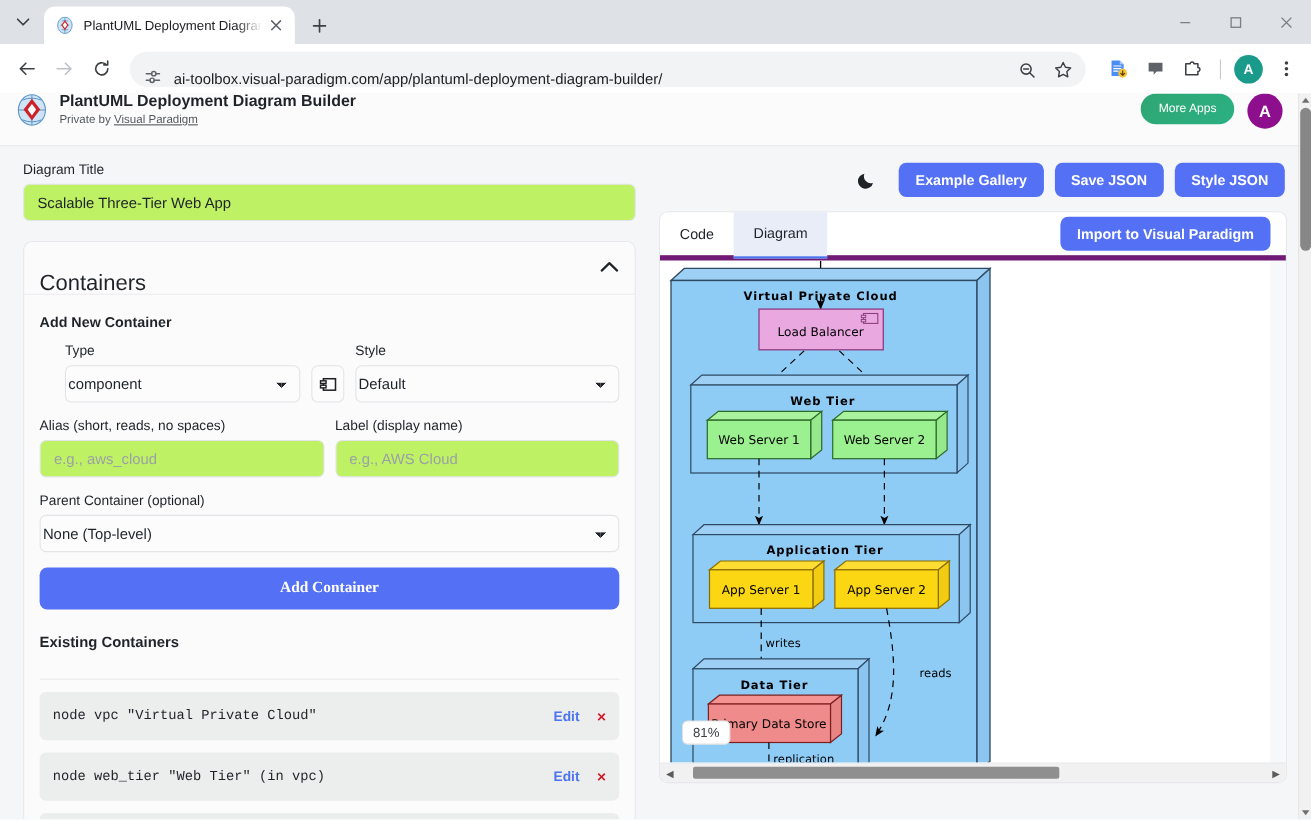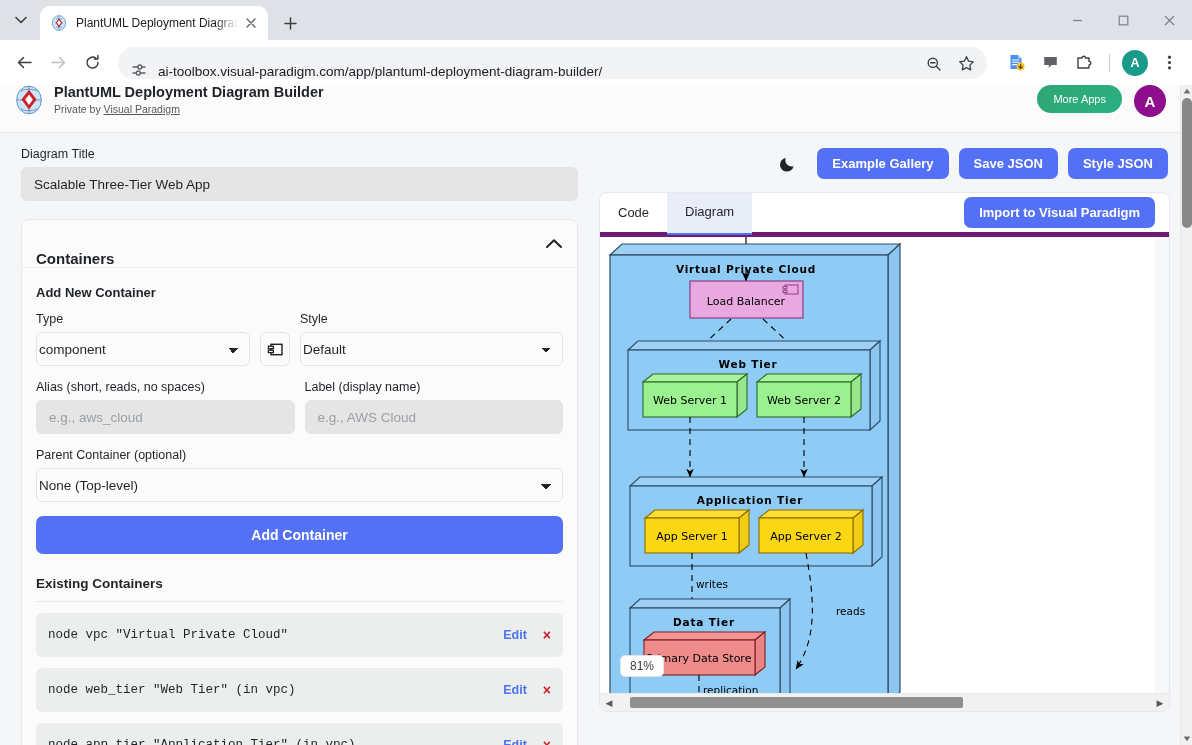--- a/index.html
+++ b/index.html
@@ -99,62 +99,62 @@
   }
 
   
   .body-wrap { display: flex; height: 612px; }
   .left-col { width: 599px; padding: 14px 21px 0 21px; overflow: hidden; }
   .right-col { width: 581px; padding: 10px 10px 0 0; overflow: hidden; position: relative; }
 
   .field-label { font-size: 12.5px; color: #1f2328; margin-bottom: 6px; }
   .text-input {
     width: 100%; height: 34px; border: 1px solid #e2e4e8; border-radius: 6px;
-    background: #e5e5e5; font-size: 13.5px; color: #1f2328; padding: 0 12px;
+    background: #bef264; font-size: 13.5px; color: #1f2328; padding: 0 12px;
     font-family: "Liberation Sans", sans-serif;
   }
   .text-input::placeholder { color: #9aa0a6; }
 
   .card {
     margin-top: 18px; border: 1px solid #e6e8eb; border-radius: 8px; background: #fbfbfc;
   }
   .card-head {
     height: 48px; display: flex; align-items: center; justify-content: space-between;
     padding: 0 14px; border-bottom: 1px solid #ededf0; cursor: pointer;
   }
-  .card-head h2 { font-size: 15px; font-weight: bold; color: #1f2328; margin-top: 30px; }
+  .card-head h2 { font-size: 20px; font-weight: normal; color: #1f2328; margin-top: 30px; }
   .card-body { padding: 12px 14px 14px 14px; }
   .sub-head { font-size: 13px; font-weight: bold; color: #1f2328; margin: 5px 0 12px 0; }
 
   .row2 { display: flex; gap: 10px; align-items: flex-end; }
   .col { flex: 1 1 0; min-width: 0; }
-  .col.narrow { flex: 0 0 214px; }
+  .col.narrow { flex: 0 0 214px; margin-left: 23px; }
   select.select {
     width: 100%; height: 34px; border: 1px solid #e2e4e8; border-radius: 6px;
     background: #fcfcfd; font-size: 13.5px; color: #1f2328; padding: 0 8px 0 2px;
     font-family: "Liberation Sans", sans-serif; appearance: none;
     background-image:
       linear-gradient(45deg, transparent 50%, #20242a 50%),
       linear-gradient(135deg, #20242a 50%, transparent 50%);
     background-position: calc(100% - 16px) 15px, calc(100% - 11px) 15px;
     background-size: 5px 5px, 5px 5px; background-repeat: no-repeat;
   }
   .icon-btn {
     width: 30px; height: 34px; flex: 0 0 30px; border: 1px solid #e2e4e8; border-radius: 6px;
     background: #fcfcfd; display: flex; align-items: center; justify-content: center; cursor: pointer;
   }
   .gap-row { margin-top: 14px; }
   .primary-btn {
     width: 100%; height: 38px; margin-top: 14px; background: #5470f5; color: #fff;
     border: none; border-radius: 7px; font-size: 14px; font-weight: bold; cursor: pointer;
-    font-family: Liberation Sans, sans-serif;
+    font-family: Liberation Serif, serif;
   }
   .existing-title {
     font-size: 13.5px; font-weight: bold; color: #1f2328; margin: 22px 0 0 0;
-    padding-bottom: 10px; border-bottom: 1px solid #e9eaed;
+    padding-bottom: 26px; border-bottom: 1px solid #e9eaed;
   }
   .ex-row {
     margin-top: 11px; background: #eceded; border-radius: 6px; height: 44px;
     display: flex; align-items: center; padding: 0 12px;
   }
   .ex-code {
     flex: 1 1 auto; font-family: "Liberation Mono", monospace; font-size: 12.5px; color: #1f2328;
     white-space: nowrap; overflow: hidden;
   }
   .ex-edit { font-size: 12.5px; font-weight: bold; color: #4c74f0; cursor: pointer; margin-right: 16px; }

